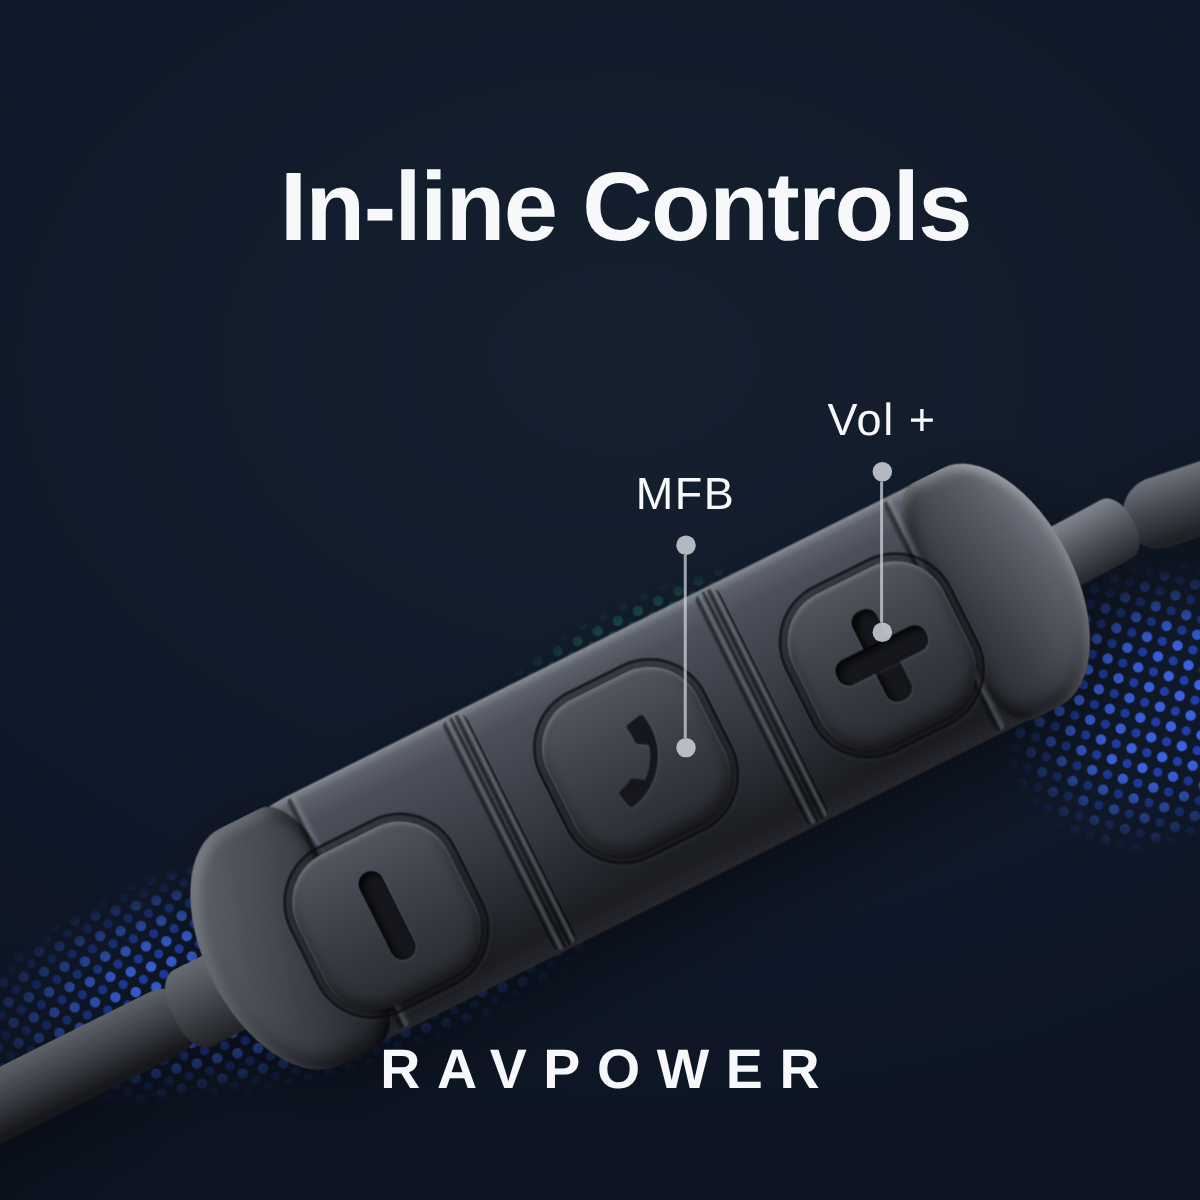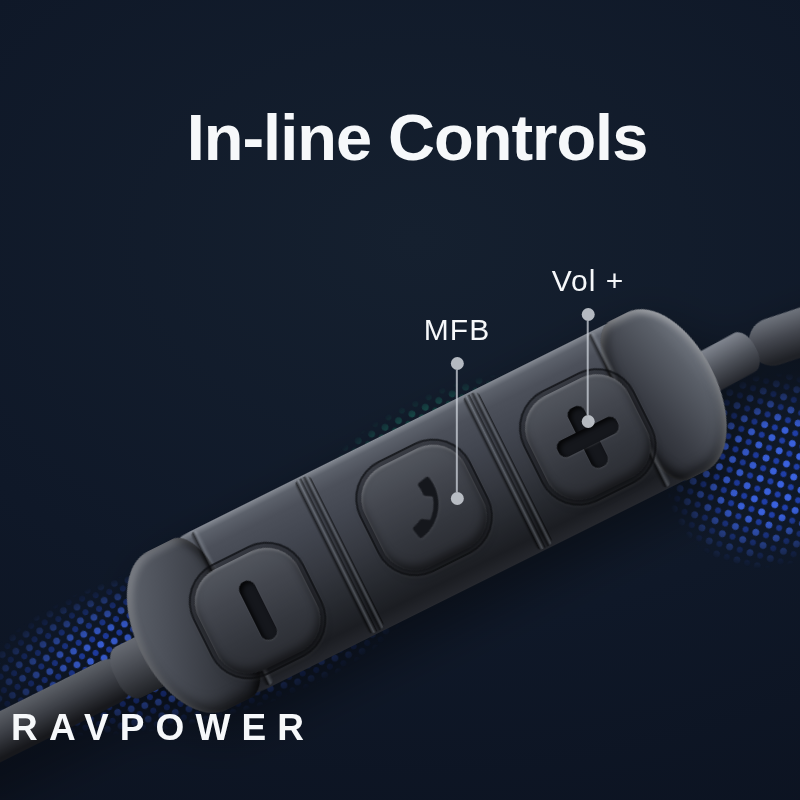--- a/index.html
+++ b/index.html
@@ -12,22 +12,22 @@
       var(--bg-lo,#0a101d) 100%);
   }
 
   
   .title{
     position:absolute;left:0;right:0;top:100px;margin:0;
     text-align:center;font-size:65px;font-weight:bold;letter-spacing:-1px;
     color:var(--text-white,#f6f8fa);z-index:7;padding-left:34px;
   }
   .brand{
-    position:absolute;left:0;right:0;top:707px;margin:0;
-    font-size:37px;font-weight:bold;
+    position:absolute;left:0;right:0;top:692px;margin:0;
+    text-align:center;font-size:37px;font-weight:bold;
     letter-spacing:0.30em;text-indent:0.30em;
     color:var(--text-white,#f3f5f7);z-index:7;
   }
 
   
   .dots{position:absolute;z-index:1;}
   .dots-green{
     left:268px;top:368px;width:352px;height:205px;
     transform:rotate(-26.5deg);
     background-image:

